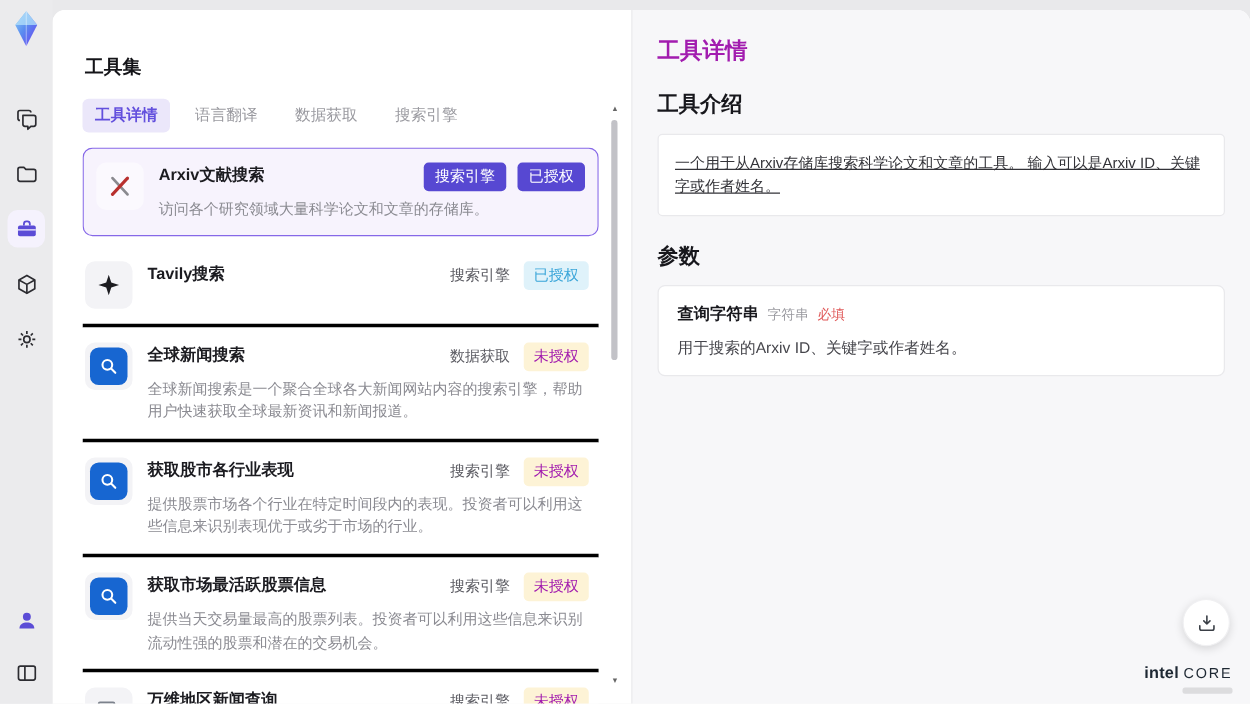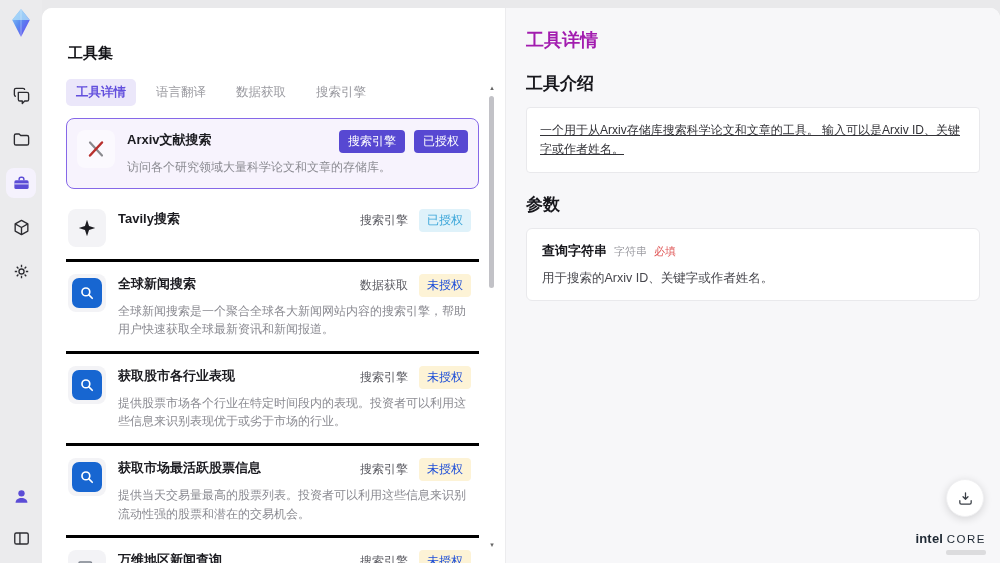--- a/index.html
+++ b/index.html
@@ -46,21 +46,21 @@
   .card.icon-search .ic-search { display:flex; }
   .card.icon-news   .ic-news   { display:flex; }
   .ic-search { width:30px; height:30px; border-radius:7px; background:#1766d1; }
   .card-body { flex:1; min-width:0; }
   .card-head { display:flex; align-items:flex-start; }
   .card-title { font-size:13px; font-weight:bold; color:#1b1b20; flex:1; padding-top:1px; }
   .card-badges { display:flex; gap:9px; align-items:center; flex:none; }
   .badge { font-size:12px; padding:3px 8px; border-radius:4px; white-space:nowrap; }
   .badge-category { color:#5c5c63; padding:3px 2px; }
   .badge-status.authorized { background:#dff2fa; color:#3ba6d9; }
-  .badge-status.unauthorized { background:#fdf3d6; color:#1d4ed8; }
+  .badge-status.unauthorized { background:#fdf3d6; color:#a21caf; }
   .card.selected .badge { background:#5748d2; color:#ffffff; padding:3px 9px; }
   .card-desc { font-size:12px; color:#8b8b92; line-height:1.55; margin-top:5px; }
   
   .scrollbar { position:absolute; right:9px; top:76px; bottom:14px; width:8px; }
   .scroll-arrow { position:absolute; left:0; width:8px; font-size:7px; color:#666; text-align:center; line-height:8px; }
   .scroll-arrow.up { top:0; } .scroll-arrow.down { bottom:0; }
   .scroll-thumb { position:absolute; top:12px; left:1px; width:5px; height:192px;
     background:#c2c2c7; border-radius:3px; }
   
   .detail-panel { flex:1; background:#f7f7f9; border-left:1px solid #ececee;

